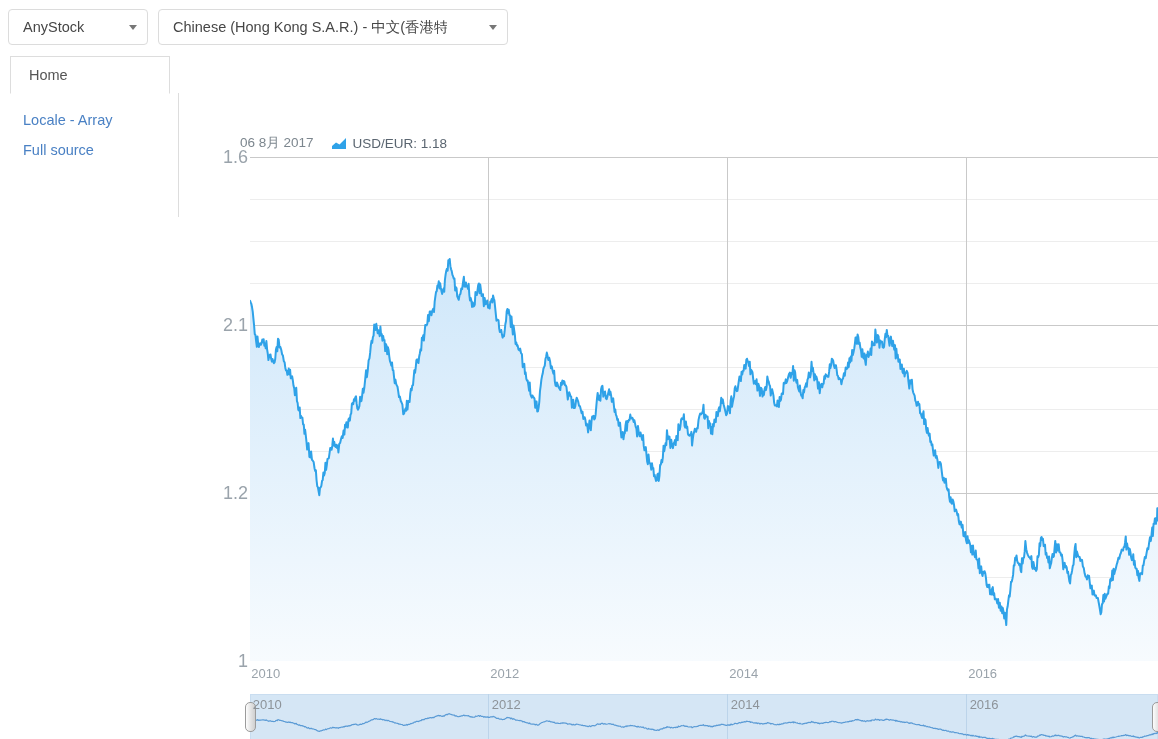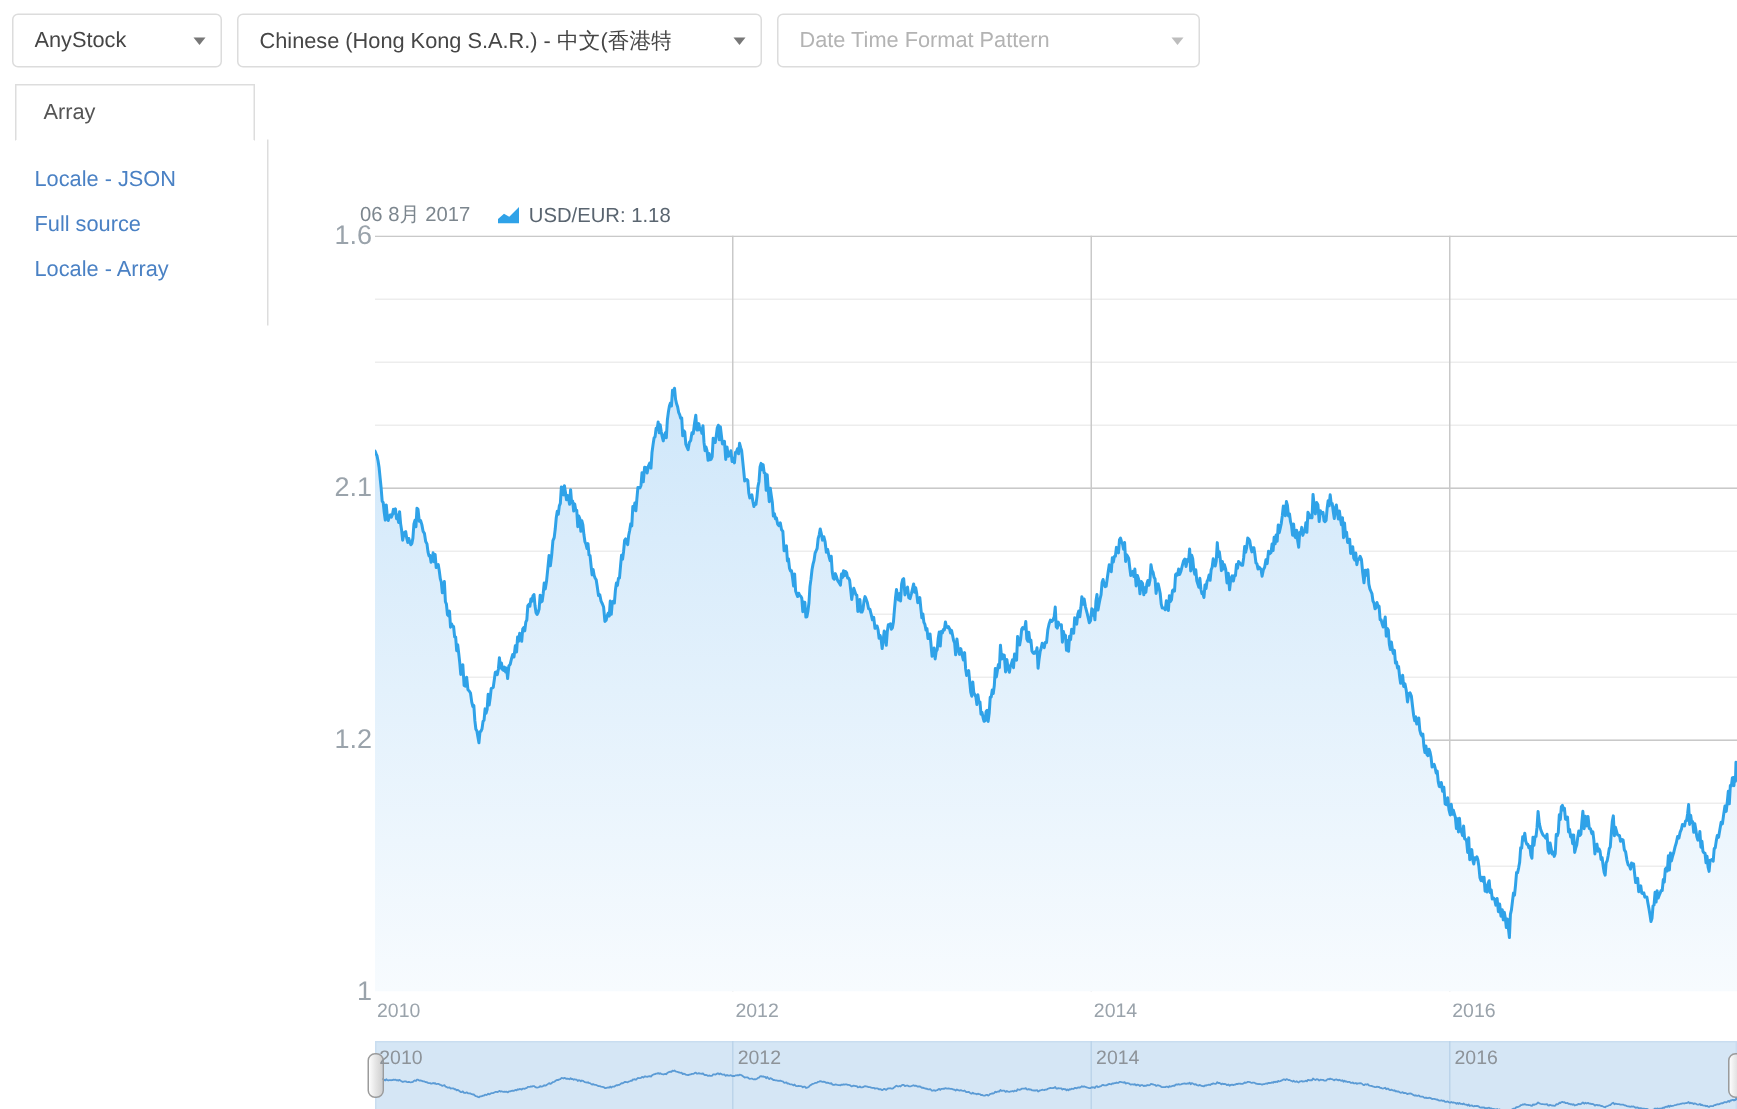--- a/index.html
+++ b/index.html
@@ -189,35 +189,30 @@
   <div class="select-box" id="sel-anystock">
     <span class="sel-label">AnyStock</span>
     <span class="caret"></span>
   </div>
 
   <div class="select-box" id="sel-locale">
     <span class="sel-label">Chinese (Hong Kong S.A.R.) - 中文(香港特别行政[</span>
     <span class="caret"></span>
   </div>
 
-  <div class="select-box placeholder" id="sel-pattern">
-    <span class="sel-label">Date Time Format Pattern</span>
-    <span class="caret"></span>
-  </div>
 
 </div>
 
 <div id="tabstrip">
-  <span class="tab-label">Array</span>
+  <span class="tab-label">Home</span>
 </div>
 
 <div id="sidepanel">
-  <a class="side-link">Locale - JSON</a>
+  <a class="side-link">Locale - Array</a>
   <a class="side-link">Full source</a>
-  <a class="side-link">Locale - Array</a>
 </div>
 
 <div id="chart">
 
 
   <div id="legend">
     <span class="legend-date">06 8月 2017</span>
     <svg class="legend-icon" viewBox="0 0 14 11">
       <path d="M0 11 L0 8 L4 4.5 L7.5 6.5 L14 0 L14 11 Z" fill="#2fa2e8"></path>
     </svg>

